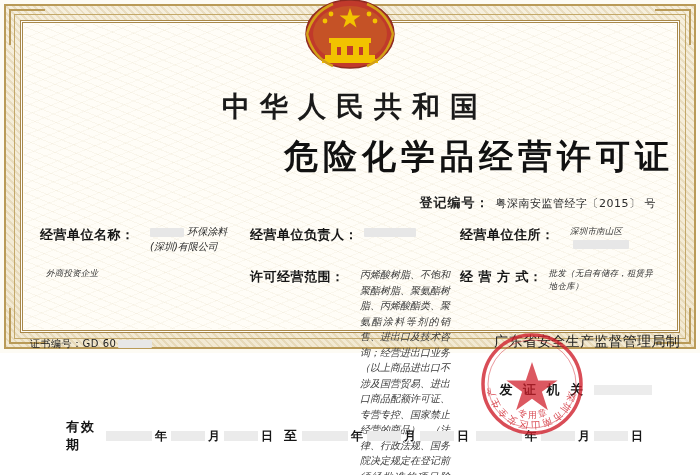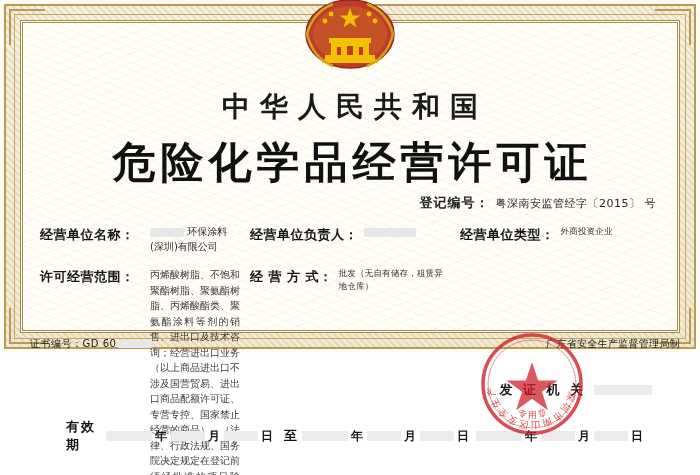--- a/index.html
+++ b/index.html
@@ -87,24 +87,24 @@
     font-weight: bold;
     font-size: 28px;
     letter-spacing: 10px;
     color: #1a1a1a;
     text-indent: 10px;
   }
   .title-main {
     position: absolute;
     top: 108px;
     left: 0; right: 0;
-    text-align: center;
-    font-family: "DejaVu Serif", "Liberation Serif", serif;
-    font-weight: bold;
-    font-size: 43px;
+    text-align: right;
+    font-family: "DejaVu Serif", "Liberation Serif", serif;
+    font-weight: bold;
+    font-size: 34px;
     letter-spacing: 5px;
     color: #111111;
     text-indent: 5px;
   }
 
   
   .reg-line {
     position: absolute;
     top: 168px;
     right: 18px;
@@ -155,20 +155,21 @@
     padding-top: 1px;
   }
   .label-w1 { width: 104px; text-align: justify; }
   .field-value {
     flex: 1;
     font-size: 10px;
     color: #2a2a2a;
     line-height: 1.45;
     padding-left: 6px;
     word-break: break-all;
+    font-style: italic;
   }
   .value-small {
     font-size: 8.5px;
     line-height: 1.5;
     color: #333;
     letter-spacing: 0.2px;
   }
   .value-tiny {
     font-size: 10px;
     line-height: 1.55;
@@ -255,21 +256,21 @@
     right: 20px;
     bottom: 2px;
     display: flex;
     justify-content: space-between;
     align-items: flex-end;
     font-size: 10px;
     color: #1c1c1c;
   }
   .footer-left { letter-spacing: 0.5px; }
   .footer-left .blank-strip { width: 34px; height: 8px; margin-left: 2px; }
-  .footer-right { letter-spacing: 0.3px; font-size: 10px; }
+  .footer-right { letter-spacing: 0.3px; font-size: 14px; }
 </style>
 </head>
 <body>
 
 <div id="certificate">
 
   <div class="frame-outer"></div>
   <div class="frame-mid"></div>
   <div class="frame-inner"></div>
   <div class="guilloche"></div>
@@ -325,23 +326,26 @@
       <div class="field">
         <span class="field-label label-w1">经营单位名称：</span>
         <span class="field-value"><span class="blank-strip" style="width:34px"></span> <span>环保涂料(深圳)有限公司</span></span>
       </div>
 
       <div class="field">
         <span class="field-label">经营单位负责人：</span>
         <span class="field-value"><span class="blank-strip" style="width:52px"></span></span>
       </div>
 
-
       <div class="field">
-        <span class="field-label">经营单位类型：</span>
+        <span class="field-label label-w1">经营单位住所：</span>
+        <span class="field-value value-small"><span>深圳市南山区</span><span class="blank-strip" style="width:56px;margin-left:3px"></span></span>
+      </div>
+
+      <div class="field">
         <span class="field-value value-small">外商投资企业</span>
       </div>
 
       <div class="field scope">
         <span class="field-label label-w1">许可经营范围：</span>
         <span class="field-value value-tiny">丙烯酸树脂、不饱和聚酯树脂、聚氨酯树脂、丙烯酸酯类、聚氨酯涂料等剂的销售、进出口及技术咨询；经营进出口业务（以上商品进出口不涉及国营贸易、进出口商品配额许可证、专营专控、国家禁止经营的商品）。（法律、行政法规、国务院决定规定在登记前须经批准的项目除外）（根据法律、行政法规、国务院决定须经批准的项目，经相关部门批准后方可开展经营活动）（经营场所限制，无自有储存）</span>
       </div>
 
       <div class="field">
         <span class="field-label">经 营 方 式：</span>

